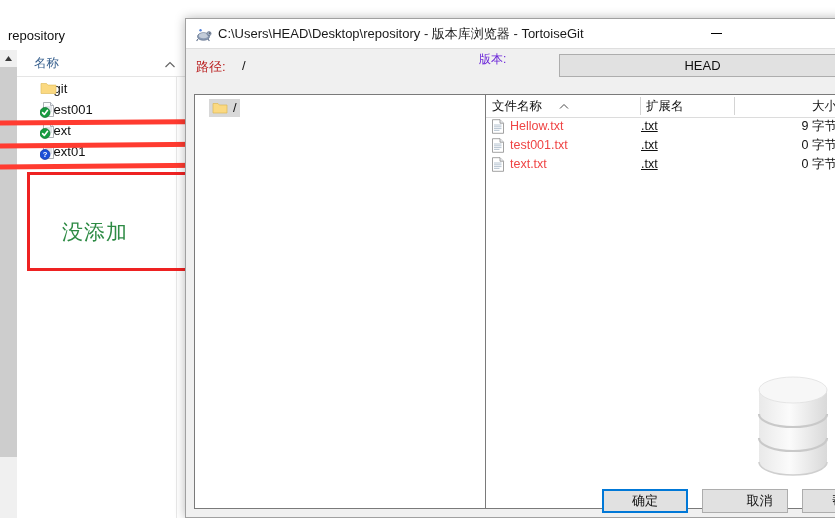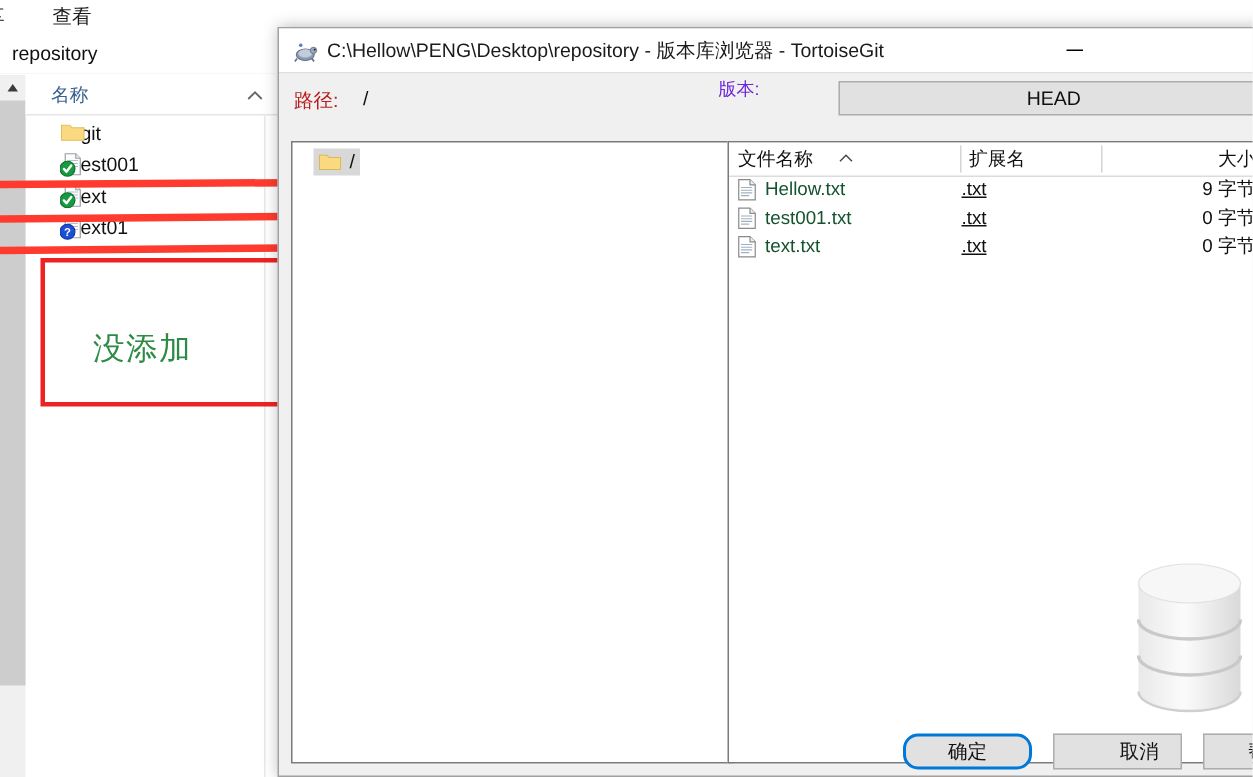--- a/index.html
+++ b/index.html
@@ -163,21 +163,21 @@
     position: absolute; top: 0; height: 22px; font-size: 12.5px; color: #101010;
     line-height: 22px; box-sizing: border-box;
   }
   .tg-hdiv { position: absolute; top: 2px; width: 1px; height: 18px; background: #d4d4d4; }
   .tg-hsort { position: absolute; left: 72px; top: 2px; width: 12px; height: 9px; }
 
   .tg-list-rows { position: absolute; left: 0; top: 22px; width: 100%; }
   .tg-lrow { position: relative; height: 19px; }
   .tg-lfile-icon { position: absolute; left: 5px; top: 2px; width: 14px; height: 15px; }
   .tg-lname {
-    position: absolute; left: 24px; top: 1px; font-size: 12.5px; color: #14532d;
+    position: absolute; left: 24px; top: 1px; font-size: 12.5px; color: #ef4444;
     line-height: 17px; white-space: nowrap;
   }
   .tg-lext {
     position: absolute; left: 155px; top: 1px; font-size: 12.5px; color: #101010;
     line-height: 17px;
     text-decoration: underline;
   }
   .tg-lsize {
     position: absolute; right: 8px; top: 1px; font-size: 12.5px; color: #101010;
     line-height: 17px; white-space: nowrap;
@@ -188,33 +188,29 @@
   .tg-footer {
     position: absolute; left: 0; bottom: 0; width: 100%; height: 36px;
   }
   .tg-btn {
     position: absolute; top: 8px; width: 86px; height: 24px;
     background: #e1e1e1; border: 1px solid #adadad; box-sizing: border-box;
     font-size: 13px; color: #101010; display: flex; align-items: center;
     justify-content: center;
   }
   .tg-btn.primary { border: 2px solid #0078d7; background: #e1e1e1; }
-  .tg-btn.b-ok { left: 416px; border-radius: 10px; }
+  .tg-btn.b-ok { left: 416px; }
   .tg-btn.b-cancel { left: 516px; padding-left: 29px; }
   .tg-btn.b-help { left: 616px; }
 </style>
 </head>
 <body>
 
 <div id="root">
 
-  <div class="explorer-ribbon">
-    <div class="ribbon-tab t-share">享</div>
-    <div class="ribbon-tab t-view">查看</div>
-  </div>
 
   <div class="explorer-addrbar">
     <div class="addr-text">repository</div>
   </div>
 
   <div class="explorer-body"></div>
 
   <div class="exp-vsep"></div>
 
   <div class="exp-scroll-track"></div>
@@ -325,21 +321,21 @@
         <svg width="17" height="17" viewBox="0 0 17 17">
           <ellipse cx="8.5" cy="10.5" rx="6" ry="3.8" fill="#8b9bb4" stroke="#5e6f8a" stroke-width="0.7"></ellipse>
           <ellipse cx="8.5" cy="9.6" rx="4.6" ry="2.7" fill="#c3ccd9"></ellipse>
           <circle cx="14" cy="7.6" r="2.1" fill="#9aa8bd" stroke="#5e6f8a" stroke-width="0.6"></circle>
           <circle cx="14.8" cy="7.1" r="0.6" fill="#1a1a1a"></circle>
           <path d="M3 13 l-1.4 2" stroke="#5e6f8a" stroke-width="1.1"></path>
           <path d="M13 13 l1.4 2" stroke="#5e6f8a" stroke-width="1.1"></path>
           <circle cx="5.5" cy="4.2" r="1.2" fill="#4f7fd8"></circle>
         </svg>
       </span>
-      <span class="tg-title-text">C:\Hellow\PENG\Desktop\repository - 版本库浏览器 - TortoiseGit</span>
+      <span class="tg-title-text">C:\Users\HEAD\Desktop\repository - 版本库浏览器 - TortoiseGit</span>
       <span class="tg-min-btn">
         <span class="tg-min-glyph"></span>
       </span>
     </div>
 
     <div class="tg-toolbar">
       <span class="tg-label-path">路径:</span>
       <span class="tg-value-path">/</span>
       <span class="tg-label-rev">版本:</span>
       <span class="tg-rev-btn">HEAD</span>

